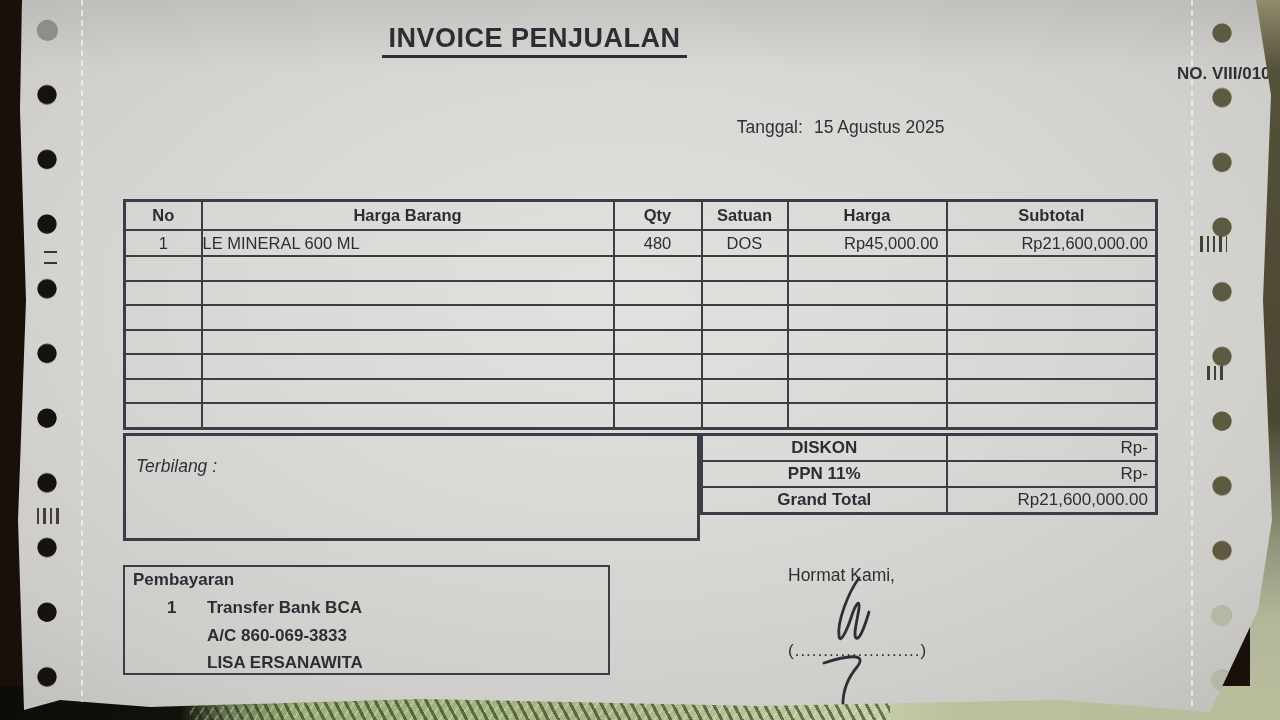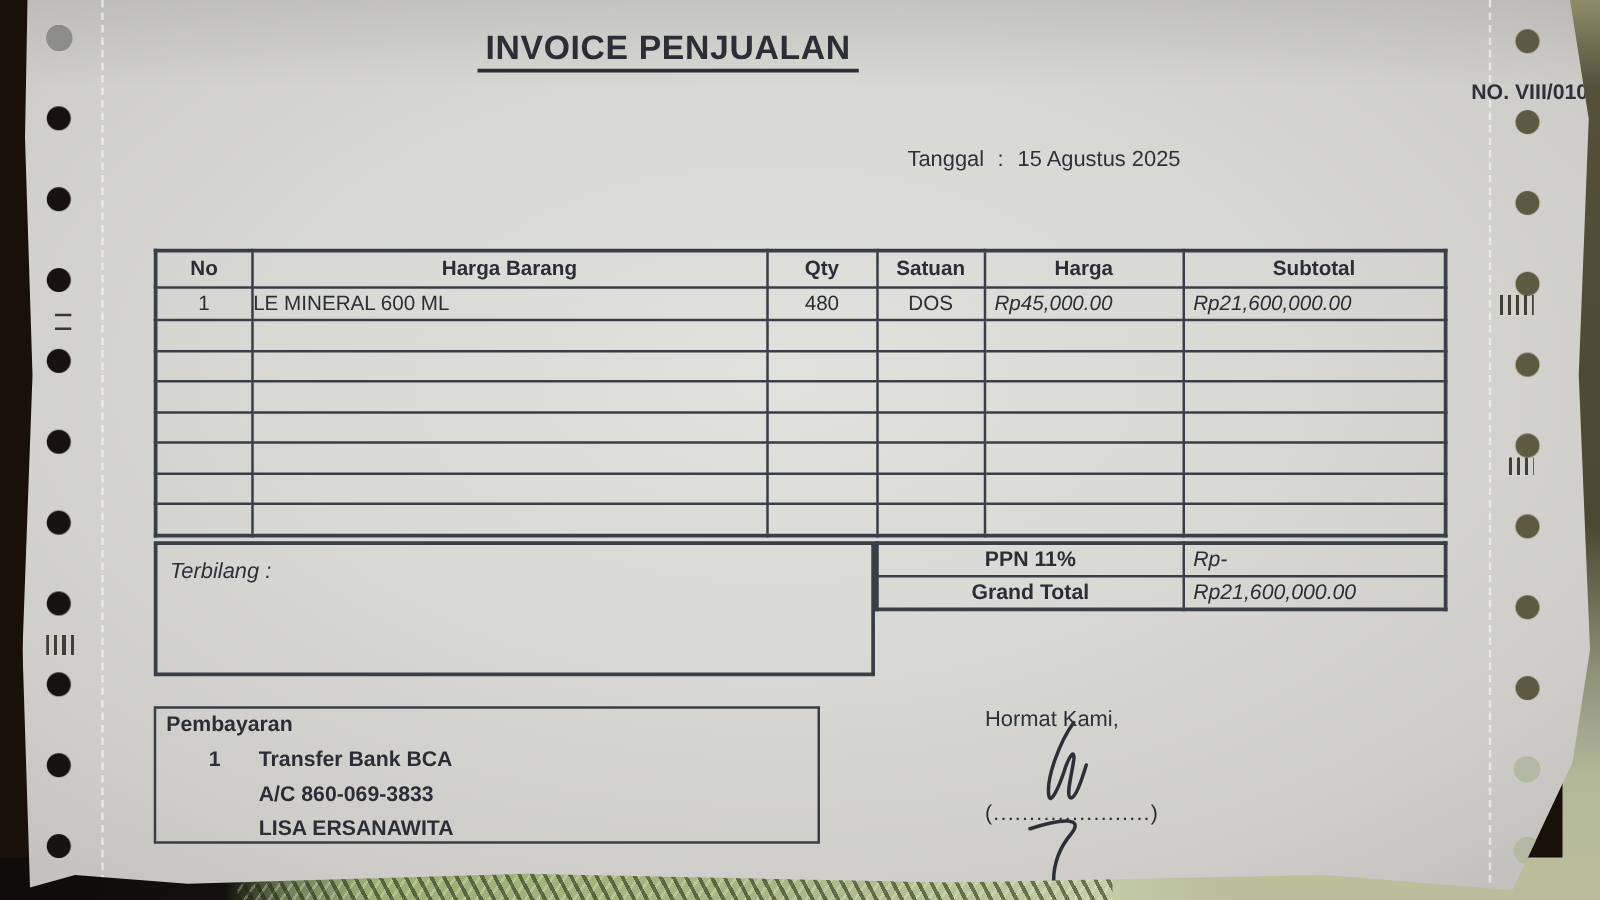--- a/index.html
+++ b/index.html
@@ -54,47 +54,47 @@
   #mbL  { left:37px;  top:508px; width:24px; height:16px; }
   #mbR1 { left:1200px; top:236px; width:27px; height:16px; }
   #mbR2 { left:1207px; top:366px; width:20px; height:14px; }
   .title-wrap { position:absolute; top:23px; left:0; width:1069px; text-align:center; }
   .title-text { display:inline-block; font-size:27px; font-weight:bold; letter-spacing:0.5px;
                 color:#2b2e35; border-bottom:3.5px solid #2b2e35; padding:0 6px 1px; }
   .subno { position:absolute; top:64px; left:0; width:1280px; text-align:right;
            font-size:17px; font-weight:bold; color:#2e3138; }
   .meta-row { position:absolute; left:726px; font-size:17.5px; color:#2e3138; white-space:nowrap; }
   #meta-date { top:117px; } #meta-to { top:145px; }
-  .m-label { display:inline-block; width:72px; }
+  .m-label { display:inline-block; width:72px;text-align:right; }
   .m-colon { display:inline-block; width:16px; }
 
   table.items { position:absolute; left:123px; top:199px; width:1032px;
                 border-collapse:collapse; table-layout:fixed; color:#2b2e35;
                 border:3px solid #3a3e46; }
   table.items th, table.items td { border:2.2px solid #3a3e46; padding:0; font-size:16.5px;
                 overflow:hidden; white-space:nowrap; }
   table.items th { height:27px; font-weight:bold; }
   table.items td { height:24px; }
   table.items tr.empty-row td { height:22.5px; }
   .c-no,.c-qty,.c-satuan { text-align:center; }
   .c-nama { text-align:left; padding-left:6px; }
-  .money-wrap { display:flex; justify-content:flex-start; align-items:center; padding:0 7px; height:100%;font-style:italic; }
+  .money-wrap { display:flex; justify-content:flex-end; align-items:center; padding:0 7px; height:100%; }
 
   .terbilang { position:absolute; left:123px; top:433px; width:577px; height:108px;
                border:3px solid #3a3e46; box-sizing:border-box; font-style:italic;
-               color:#2e3138; font-size:17.5px; padding:10px 10px; }
+               color:#2e3138; font-size:17.5px; padding:20px 10px; }
   .terbilang .tb-label { margin-bottom:7px; }
 
   table.totals { position:absolute; left:700px; top:433px; width:455px;
                  border-collapse:collapse; table-layout:fixed; color:#2b2e35;
                  border:3px solid #3a3e46; }
   table.totals td { border:2.2px solid #3a3e46; height:24px; font-size:17px; padding:0; }
   .t-label { text-align:center; font-weight:bold; }
 
-  .payment { position:absolute; left:123px; top:565px; width:533px; height:110px;
+  .payment { position:absolute; left:123px; top:565px; width:487px; height:110px;
              border:2.5px solid #3a3e46; box-sizing:border-box; color:#2b2e35;
              font-size:17px; font-weight:bold; }
   .p-title { position:absolute; left:8px; top:3px; }
   .p-num   { position:absolute; left:42px; top:31px; }
   .p-line1 { position:absolute; left:82px; top:31px; }
   .p-line2 { position:absolute; left:82px; top:59px; }
   .p-line3 { position:absolute; left:82px; top:86px; }
 
   .hormat   { position:absolute; left:788px; top:565px; font-size:17.5px; color:#2e3138; }
   .sig-line { position:absolute; left:788px; top:641px; font-size:17px; color:#2b2e35; letter-spacing:1px; }
@@ -233,20 +233,29 @@
     <div class="tb-label">Terbilang :</div>
   </div>
 
   <table class="totals">
     <colgroup>
         <col style="width:245px">
         <col style="width:210px">
       </colgroup>
     <tbody>
       <tr>
+        <td class="t-label">DISKON</td>
+        <td>
+          <div class="money-wrap">
+            <span>Rp</span>
+            <span>-</span>
+          </div>
+        </td>
+      </tr>
+      <tr>
         <td class="t-label">PPN 11%</td>
         <td>
           <div class="money-wrap">
             <span>Rp</span>
             <span>-</span>
           </div>
         </td>
       </tr>
       <tr>
         <td class="t-label">Grand Total</td>

